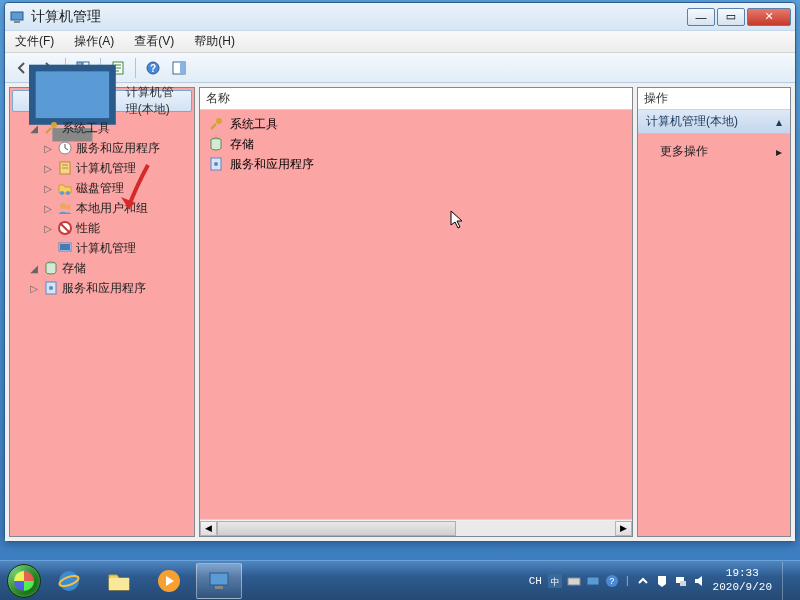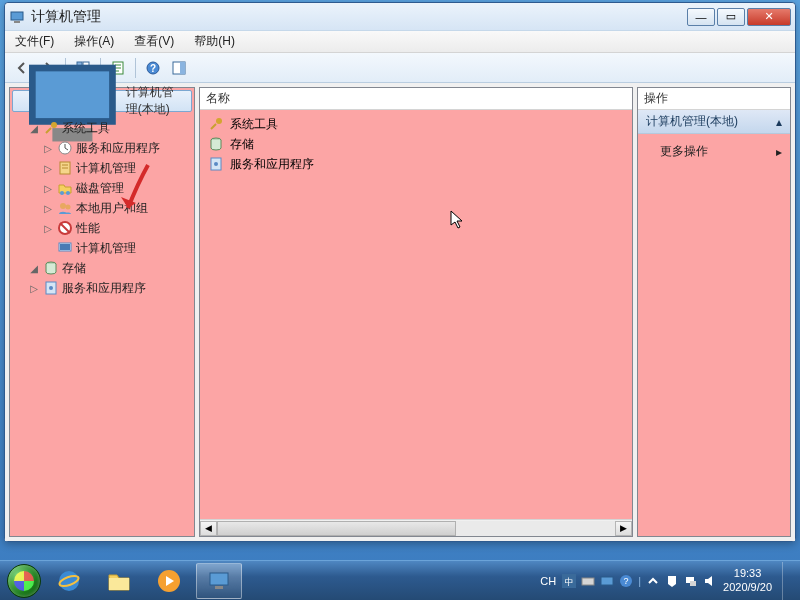--- a/index.html
+++ b/index.html
@@ -93,20 +93,21 @@
 }
 .hscroll .sbtn { width: 17px; height: 15px; background: linear-gradient(#f5f5f5,#ddd); border: 1px solid #b5b5b5; display:flex;align-items:center;justify-content:center;font-size:9px;}
 .hscroll .track { flex: 1; background: #eaeaea; height: 15px; position: relative; }
 .hscroll .thumb { position: absolute; left: 0; width: 60%; height: 100%; background: linear-gradient(#e8e8e8,#cfcfcf); border: 1px solid #b0b0b0; }
 
 .taskbar {
   position: absolute; bottom: 0; left: 0; width: 800px; height: 40px;
   background: linear-gradient(to bottom, #4f87c2, #2d5a8f 40%, #244a74);
   display: flex; align-items: center; padding: 0 4px;
   border-top: 1px solid #6ba3d8;
+  font-family: Liberation Mono, monospace;
 }
 .start-btn {
   width: 40px; height: 40px; display: flex; align-items: center; justify-content: center;
 }
 .start-orb {
   width: 34px; height: 34px; border-radius: 50%;
   background: radial-gradient(circle at 30% 30%, #7bd47b, #1a7a1a 60%, #0a4a0a);
   border: 1px solid #0a3a0a; box-shadow: 0 0 4px rgba(255,255,255,0.4) inset;
   position: relative;
 }

